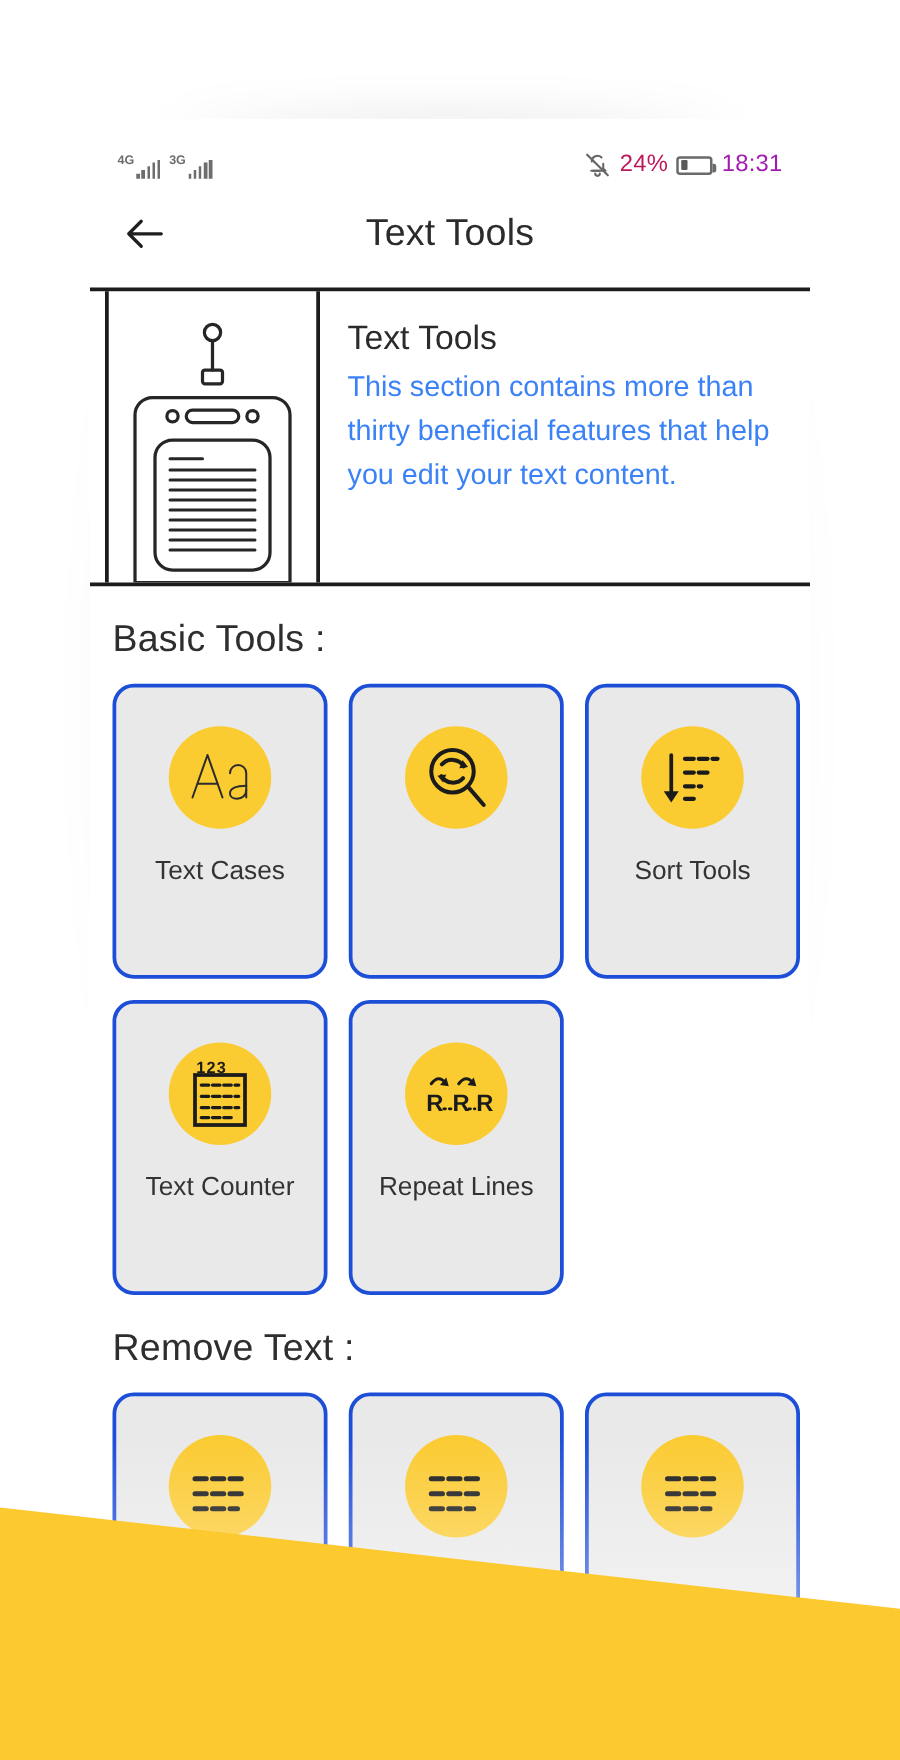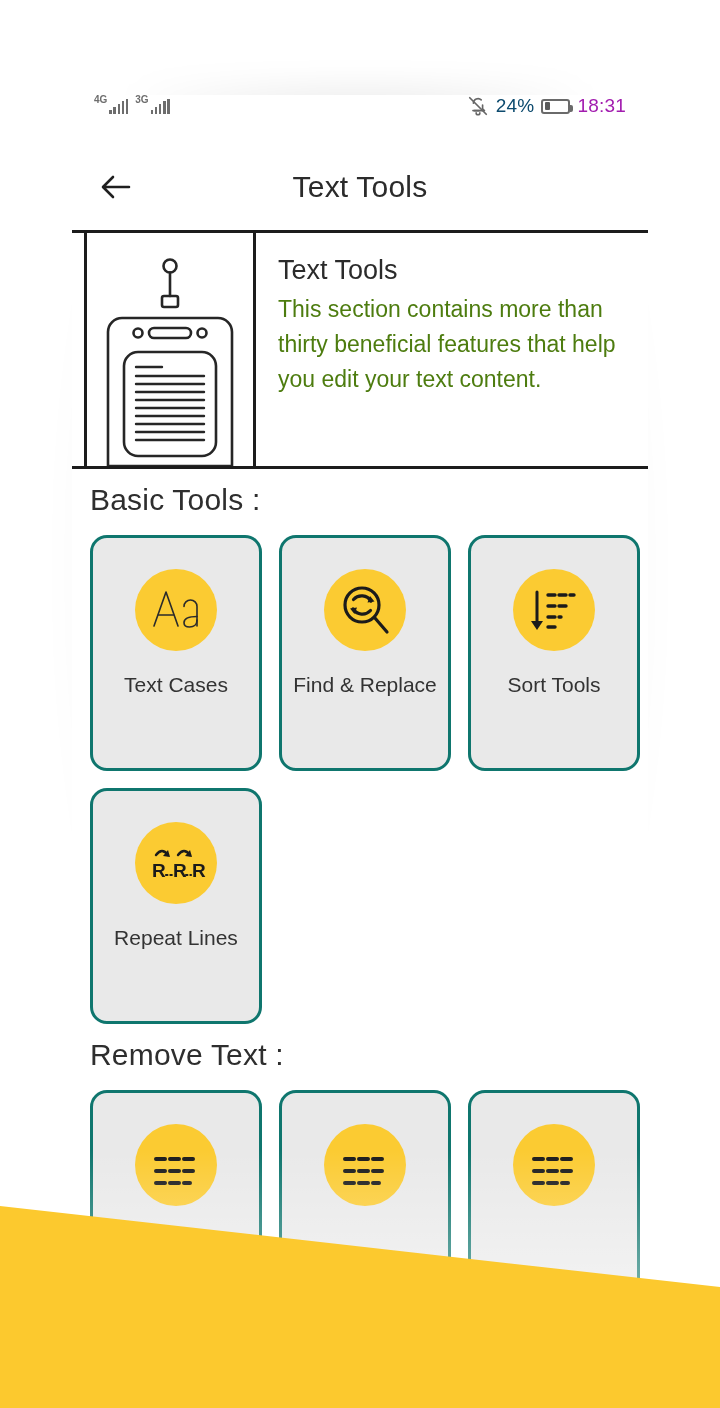--- a/index.html
+++ b/index.html
@@ -20,36 +20,36 @@
 
   
   .screen{
     position:absolute; left:72px; top:95px; width:576px; height:1199px;
     background:#ffffff; overflow:hidden;
   }
 
   
   .statusbar{
     position:relative; height:48px; width:100%;
-    display:flex; align-items:flex-start; justify-content:space-between;
+    display:flex; align-items:flex-end; justify-content:space-between;
     padding:0 22px;
   }
   .sb-left{ display:flex; align-items:flex-end; gap:7px; }
   .sig{ display:flex; align-items:flex-end; gap:2px; }
   .sig-label{ font-size:10px; color:#6d6d6d; font-weight:700; line-height:1; margin-bottom:9px; }
   .bars{ display:flex; align-items:flex-end; gap:1.5px; height:15px; }
   .bars i{ display:block; width:2.6px; background:#6d6d6d; }
   .bars i:nth-child(1){height:4px;}
   .bars i:nth-child(2){height:7px;}
   .bars i:nth-child(3){height:10px;}
   .bars i:nth-child(4){height:13px;}
   .bars i:nth-child(5){height:15px;}
 
   .sb-right{ display:flex; align-items:center; gap:7px; color:#555; font-size:19px; letter-spacing:.2px;}
-  .batt-pct{ font-size:19px; color:#0c4a6e; }
+  .batt-pct{ font-size:19px; color:#be185d; }
   .batt{
     position:relative; width:29px; height:15px; border:2px solid #6a6a6a; border-radius:3px;
     display:flex; align-items:center; padding:1.5px;
   }
   .batt::after{
     content:""; position:absolute; right:-4.5px; top:4px; width:3px; height:7px;
     background:#6a6a6a; border-radius:0 2px 2px 0;
   }
   .batt-fill{ height:100%; background:#5a5a5a; border-radius:1px; }
   .clock{ font-size:19px; color:#a21caf; }
@@ -73,34 +73,34 @@
   }
   .banner-illus{
     width:172px; flex:0 0 172px;
     border-right:3px solid #1c1c1c; border-left:3px solid #1c1c1c;
     margin-left:12px;
     display:flex; align-items:flex-end; justify-content:center;
     padding-bottom:0;
   }
   .banner-text{ flex:1; padding:22px 28px 10px 22px; }
   .banner-title{ font-size:27px; color:#2b2b2b; margin-bottom:6px; }
-  .banner-desc{ font-size:23px; line-height:1.52; color:#4d7c0f; }
+  .banner-desc{ font-size:23px; line-height:1.52; color:#3b82f6; }
 
   
   .content{ padding:0 0 0 0; }
   .section-title{
-    font-size:30px; color:#2e2e2e; padding:14px 0 18px 18px; letter-spacing:.2px;
+    font-size:30px; color:#2e2e2e; padding:26px 0 18px 18px; letter-spacing:.2px;
   }
   .grid{
     display:grid; grid-template-columns:repeat(3,172px); gap:17px;
     padding:0 0 0 10px; justify-content:center;
   }
   .card{
     width:172px; height:236px; background:#e9e9e9;
-    border:3px solid #0f766e; border-radius:17px;
+    border:3px solid #1d4ed8; border-radius:17px;
     display:flex; flex-direction:column; align-items:center;
     padding-top:24px; cursor:pointer; position:relative;
   }
   .card-icon{
     width:96px; height:96px; border-radius:50%;
     display:flex; align-items:center; justify-content:center;
     margin-bottom:14px; flex:0 0 96px;
   }
   .card-label{
     font-size:21px; color:#333; text-align:center; line-height:1.28;
@@ -235,21 +235,20 @@
               <g fill="none" stroke="#1b1b1b" stroke-width="3.2" stroke-linecap="round" stroke-linejoin="round">
                 <circle cx="45" cy="43" r="17"></circle>
                 <path d="M57.5 55.5 L70 70"></path>
                 <path d="M36.5 37.5a11 11 0 0 1 17.5 1.6"></path>
                 <path d="M53.5 48.5a11 11 0 0 1-17.5-1.6"></path>
               </g>
               <path d="M53 34l4.5 5.5-7 1z" fill="#1b1b1b"></path>
               <path d="M37.5 52l-4.5-5.5 7-1z" fill="#1b1b1b"></path>
             </svg>
           </div>
-          <div class="card-label">Find &amp; Replace</div>
         </div>
 
         <div class="card">
           <div class="card-icon">
             <svg width="96" height="96" viewBox="0 0 96 96">
               <circle cx="48" cy="48" r="41" fill="#FBCB32"></circle>
               <g stroke="#1b1b1b" stroke-width="3" stroke-linecap="round">
                 <path d="M31 30v32"></path>
               </g>
               <path d="M31 68l-6-9h12z" fill="#1b1b1b"></path>
@@ -257,20 +256,36 @@
                 <path d="M42 33h26"></path>
                 <path d="M42 44h20"></path>
                 <path d="M42 55h13"></path>
                 <path d="M42 65h7"></path>
               </g>
             </svg>
           </div>
           <div class="card-label">Sort Tools</div>
         </div>
 
+        <div class="card">
+          <div class="card-icon">
+            <svg width="96" height="96" viewBox="0 0 96 96">
+              <circle cx="48" cy="48" r="41" fill="#FBCB32"></circle>
+              <text x="29" y="31" font-family="'Liberation Sans',sans-serif" font-size="13" font-weight="700" fill="#1b1b1b" letter-spacing="1">123</text>
+              <rect x="28" y="33" width="40" height="40" fill="none" stroke="#1b1b1b" stroke-width="3"></rect>
+              <g stroke="#1b1b1b" stroke-width="2.6" stroke-linecap="round" stroke-dasharray="6 3">
+                <path d="M33 41h30"></path>
+                <path d="M33 50h30"></path>
+                <path d="M33 59h30"></path>
+                <path d="M33 67h25"></path>
+              </g>
+            </svg>
+          </div>
+          <div class="card-label">Text Counter</div>
+        </div>
 
 
         <div class="card">
           <div class="card-icon">
             <svg width="96" height="96" viewBox="0 0 96 96">
               <circle cx="48" cy="48" r="41" fill="#FBCB32"></circle>
               <g fill="none" stroke="#1b1b1b" stroke-width="2.4" stroke-linecap="round">
                 <path d="M28 40q6-8 12 0"></path>
                 <path d="M50 40q6-8 12 0"></path>
               </g>

